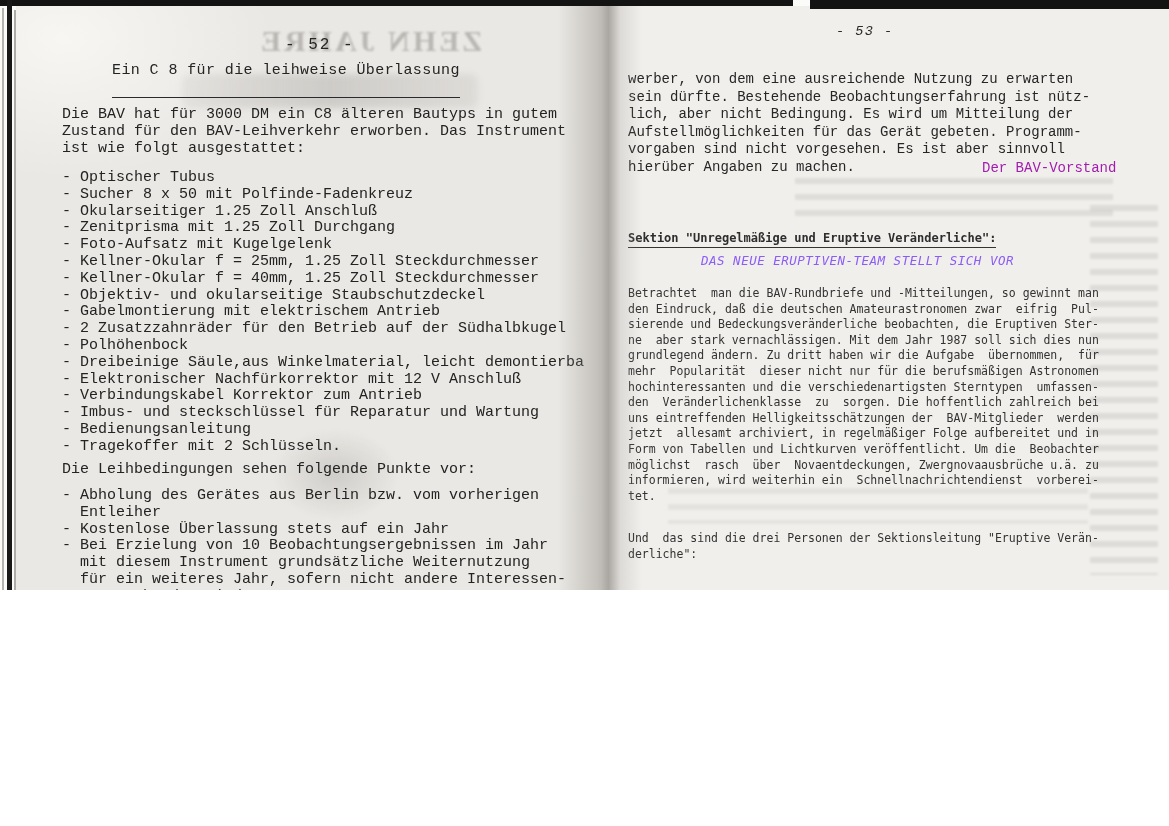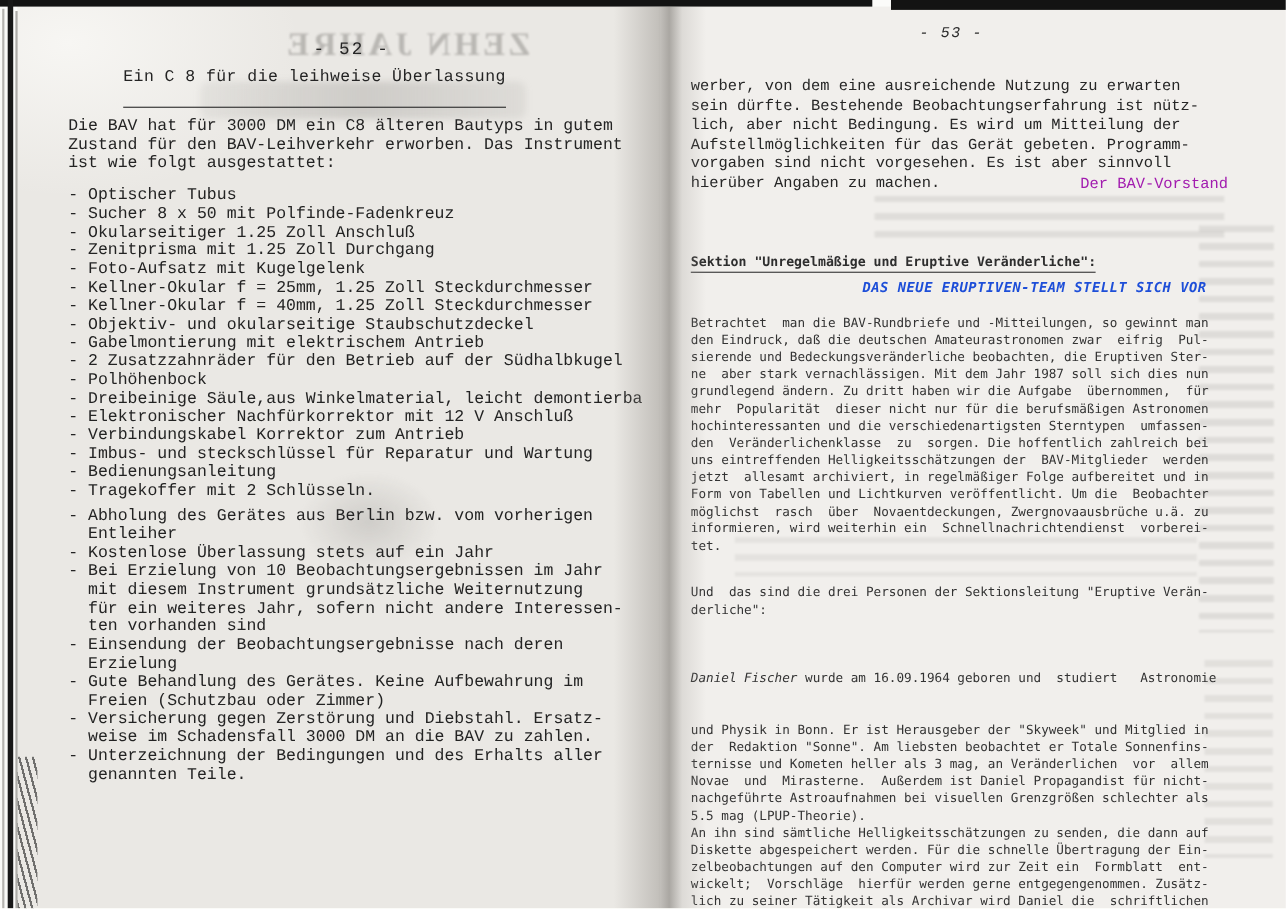--- a/index.html
+++ b/index.html
@@ -1,17 +1,17 @@
 <!DOCTYPE html>
 <html><head>
 <meta charset="utf-8">
 <style>
   html,body { margin:0; padding:0; background:#ffffff; }
   #canvas {
-    position:relative; width:1169px; height:826px; overflow:hidden;
+    position:relative; width:1169px; height:590px; overflow:hidden;
     background:#fbfbf9; font-family:"Liberation Mono", monospace;
   }
   
   .topbar-l { position:absolute; left:0; top:0; width:793px; height:6px; background:#131313; }
   .topbar-r { position:absolute; left:810px; top:0; width:359px; height:9px; background:#131313; }
   .edge-a { position:absolute; left:2px; top:8px; width:2px; height:818px; background:#b5b3b0; }
   .edge-b { position:absolute; left:7px; top:0; width:5px; height:826px; background:#181818; }
   .edge-c { position:absolute; left:14px; top:10px; width:2px; height:816px; background:#9a9894; opacity:.8; }
   .hatch  { position:absolute; left:16px; top:688px; width:18px; height:138px; opacity:.75;
             background:repeating-linear-gradient(75deg, rgba(30,30,30,.8) 0 2px, transparent 2px 6px); }
@@ -52,23 +52,23 @@
   
   .rp-num { position:absolute; left:836px; top:24px; font-size:13.5px; letter-spacing:1.5px; color:#2b2b2b; z-index:4;font-style:italic; }
   .rp-toppara { position:absolute; left:628px; top:71px; z-index:4; margin:0;
                 font-family:"Liberation Mono", monospace; font-size:14px; line-height:17.5px;
                 color:#262626; white-space:pre; }
   .rp-signature { position:absolute; left:982px; top:160px; z-index:4;
                   font-family:"Liberation Mono", monospace; font-size:14px; color:#a21caf; white-space:pre; }
   .rp-heading { position:absolute; left:628px; top:231px; z-index:4;
                 font-family:"DejaVu Sans Mono", monospace; font-weight:bold; font-size:12px; color:#2e2e2e;
                 border-bottom:1.4px solid #333; padding-bottom:2px; white-space:pre; }
-  .rp-subheading { position:absolute; left:784px; top:253px; z-index:4;
-                   font-family:"DejaVu Sans Mono", monospace; font-weight:bold; font-style:italic;
-                   font-size:12.5px; letter-spacing:.5px; color:#1d4ed8; white-space:pre; }
+  .rp-subheading { position:absolute; left:701px; top:253px; z-index:4;
+                   font-family:"DejaVu Sans Mono", monospace; font-weight:normal; font-style:italic;
+                   font-size:12.5px; letter-spacing:.5px; color:#8b5cf6; white-space:pre; }
   .rp-body { font-family:"DejaVu Sans Mono", monospace; font-size:11.5px; line-height:15.6px;
              color:#333333; white-space:pre; margin:0; z-index:4; }
   .rp-para1 { position:absolute; left:628px; top:286px; }
   .rp-para2 { position:absolute; left:628px; top:531px; }
   .rp-person { position:absolute; left:628px; top:578px; }
   .rp-person .name { font-style:italic; }
 </style>
 </head>
 <body>
 
@@ -108,20 +108,21 @@
 - Objektiv- und okularseitige Staubschutzdeckel
 - Gabelmontierung mit elektrischem Antrieb
 - 2 Zusatzzahnräder für den Betrieb auf der Südhalbkugel
 - Polhöhenbock
 - Dreibeinige Säule,aus Winkelmaterial, leicht demontierba
 - Elektronischer Nachfürkorrektor mit 12 V Anschluß
 - Verbindungskabel Korrektor zum Antrieb
 - Imbus- und steckschlüssel für Reparatur und Wartung
 - Bedienungsanleitung
 - Tragekoffer mit 2 Schlüsseln.</pre>
+    <pre class="mb-c">Die Leihbedingungen sehen folgende Punkte vor:</pre>
     <pre class="mb-d">- Abholung des Gerätes aus Berlin bzw. vom vorherigen
   Entleiher
 - Kostenlose Überlassung stets auf ein Jahr
 - Bei Erzielung von 10 Beobachtungsergebnissen im Jahr
   mit diesem Instrument grundsätzliche Weiternutzung
   für ein weiteres Jahr, sofern nicht andere Interessen-
   ten vorhanden sind
 - Einsendung der Beobachtungsergebnisse nach deren
   Erzielung
 - Gute Behandlung des Gerätes. Keine Aufbewahrung im

